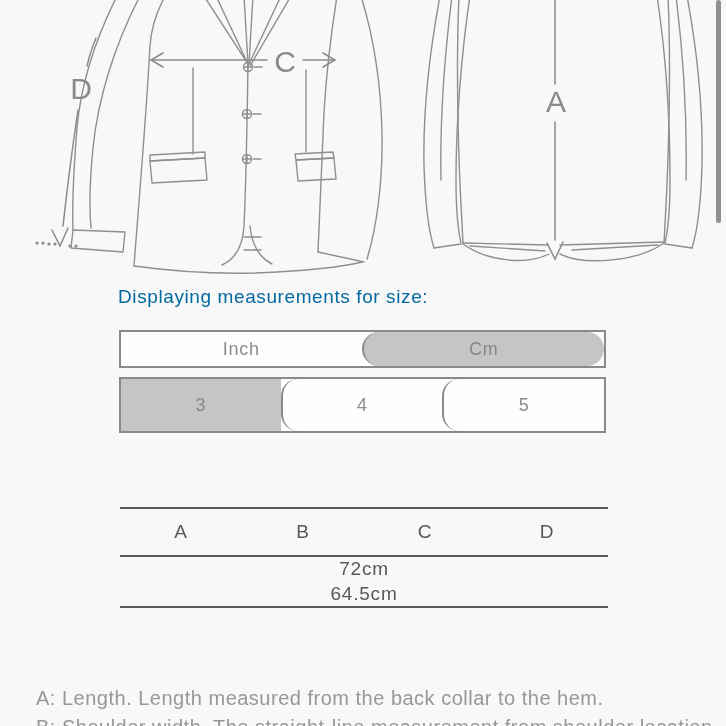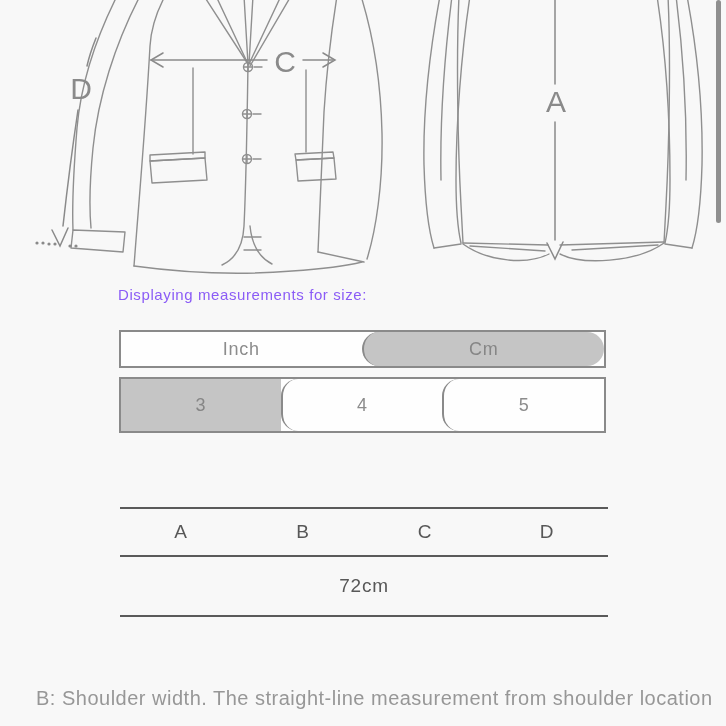--- a/index.html
+++ b/index.html
@@ -17,21 +17,21 @@
     font-size:30px;font-weight:300;fill:#8a8a8a;
   }
   
   .scrollbar{
     position:absolute;left:716px;top:0;width:5px;height:223px;
     background:#8f8f8f;border-radius:3px;
   }
   
   .prompt{
     position:absolute;left:118px;top:286px;
-    font-size:15px;font-weight:300;color:#8b5cf6;letter-spacing:.6px;
+    font-size:19px;font-weight:300;color:#0369a1;letter-spacing:.6px;
   }
   
   .sel-table{
     position:absolute;left:119px;width:487px;
     display:flex;box-sizing:border-box;
     border:2px solid #8a8a8a;background:#fefefe;
   }
   .unit-table{top:330px;height:38px;}
   .size-table{top:377px;height:56px;}
   .sel-cell{
@@ -39,21 +39,21 @@
     font-size:18px;font-weight:300;color:#8c8c8c;letter-spacing:.8px;
     background:#fefefe;cursor:pointer;
   }
   .sel-cell + .sel-cell{border-left:2px solid #8a8a8a;border-radius:17px;}
   .sel-cell.selected{background:#c5c5c5;color:#868686;}
   
   .meas-table{position:absolute;left:120px;top:507px;width:488px;}
   .rule{height:2px;background:#5a5a5a;}
   .meas-row{display:flex;}
   .meas-row.head{height:46px;}
-  .meas-row.vals{height:58px;flex-direction:column;}
+  .meas-row.vals{height:49px;flex-direction:column;}
   .meas-cell{
     flex:1;display:flex;align-items:center;justify-content:center;
     font-size:19px;font-weight:300;color:#585858;letter-spacing:.8px;
   }
   
   .notes{
     position:absolute;left:36px;top:684px;width:680px;
     font-size:20px;font-weight:300;color:#979797;letter-spacing:.5px;
     line-height:29px;
   }
@@ -179,21 +179,23 @@
     <div class="rule"></div>
     <div class="meas-row head">
       <div class="meas-cell">A</div>
       <div class="meas-cell">B</div>
       <div class="meas-cell">C</div>
       <div class="meas-cell">D</div>
     </div>
     <div class="rule"></div>
     <div class="meas-row vals">
       <div class="meas-cell">72cm</div>
+      <div class="meas-cell">64.5cm</div>
     </div>
     <div class="rule"></div>
   </div>
 
   <div class="notes">
+    <div class="note-line">A: Length. Length measured from the back collar to the hem.</div>
     <div class="note-line">B: Shoulder width. The straight-line measurement from shoulder location</div>
   </div>
 
 </div>
 
 </body></html>

